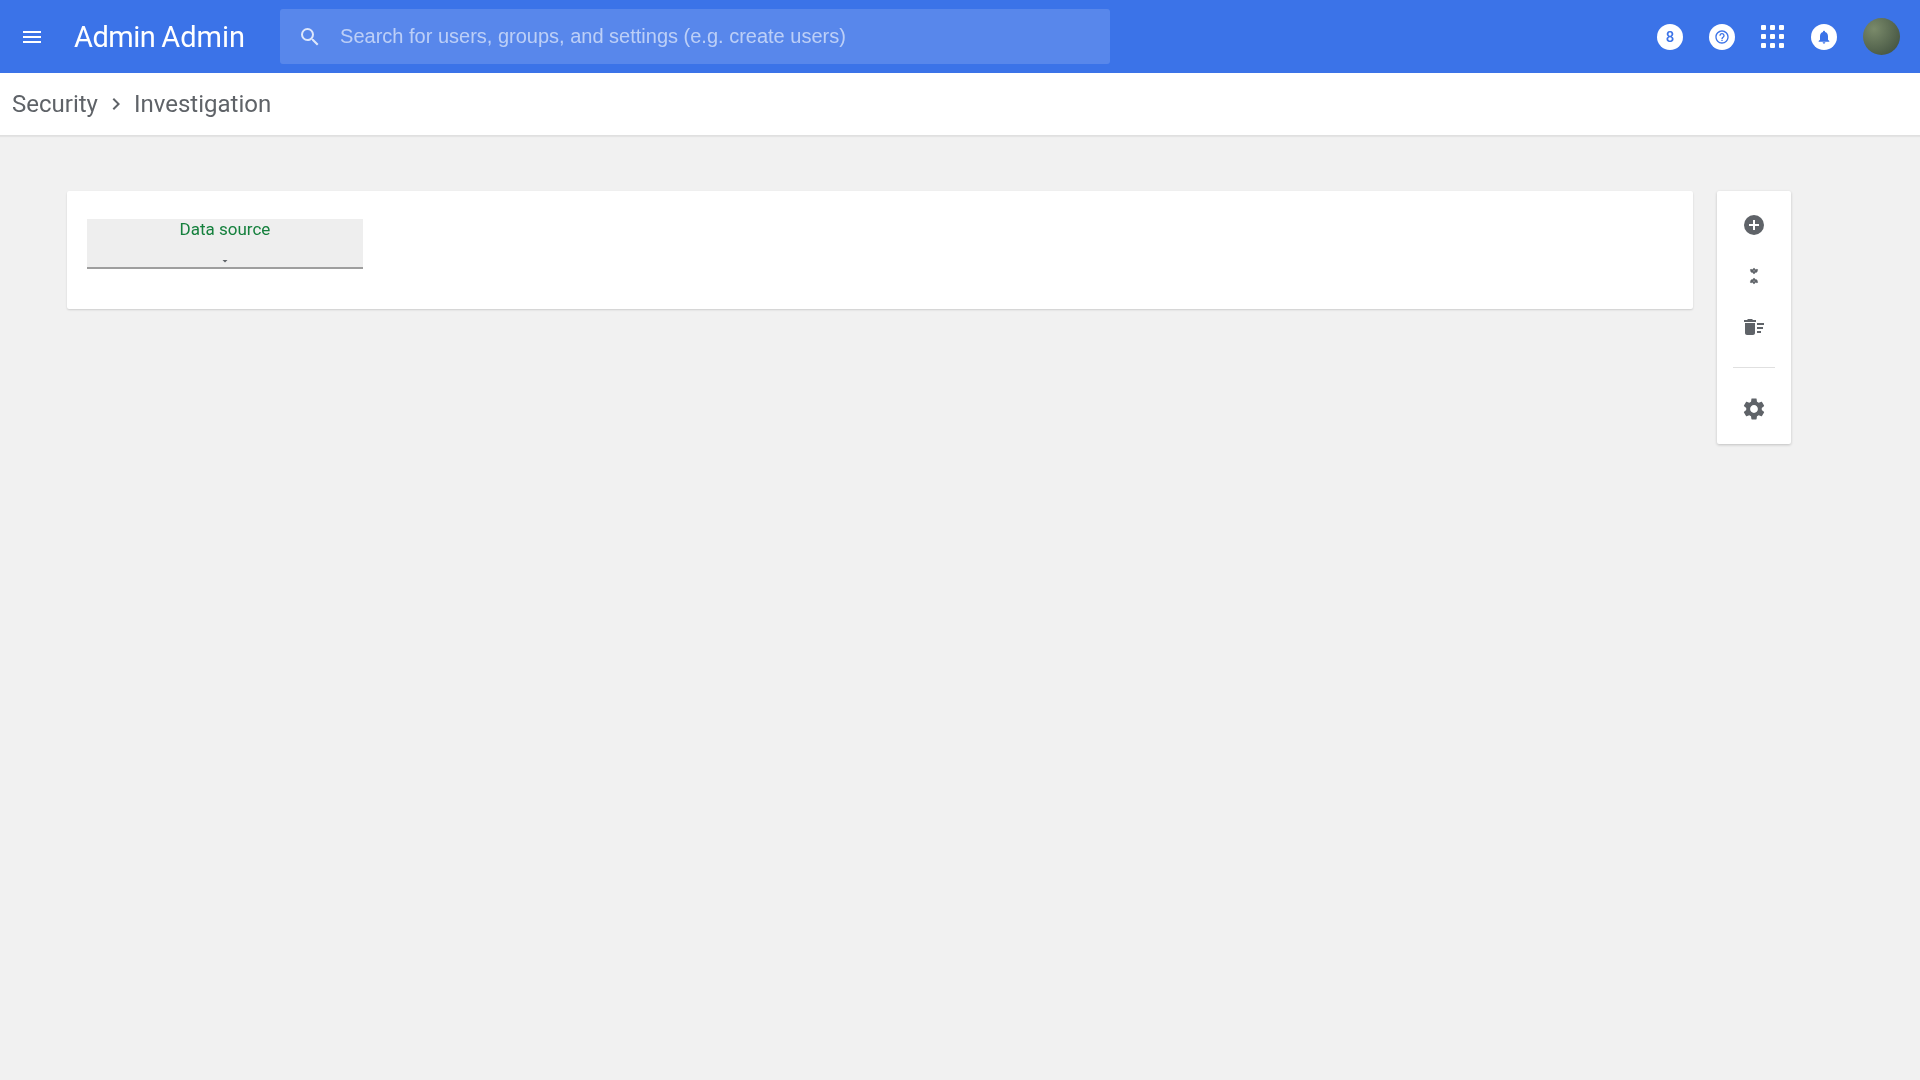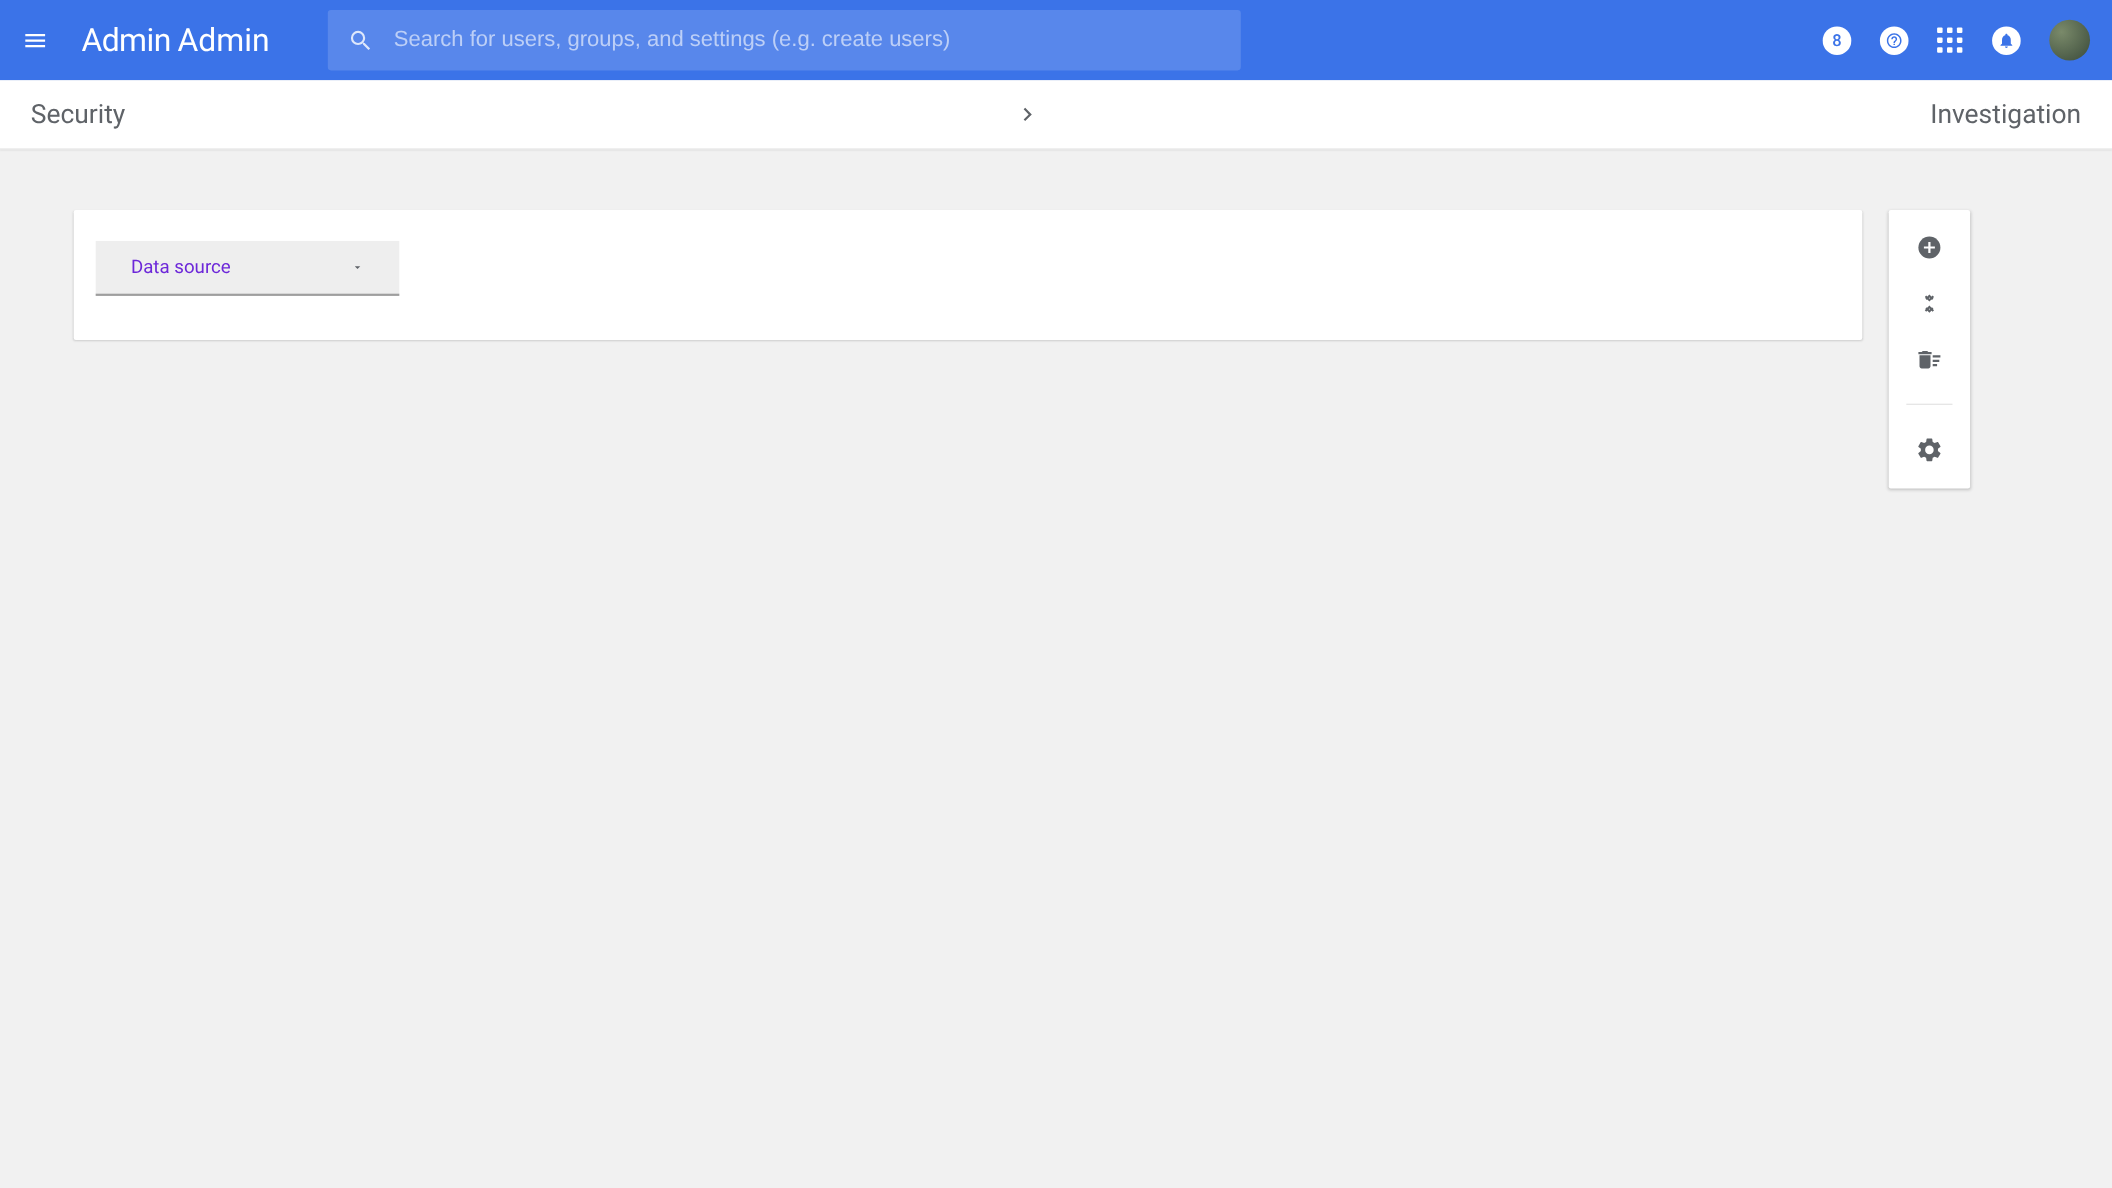--- a/index.html
+++ b/index.html
@@ -48,21 +48,20 @@
       margin-left: 6px;
     }
     .search-bar {
       background: rgba(255,255,255,0.15);
       height: 55px;
       width: 830px;
       border-radius: 3px;
       display: flex;
       align-items: center;
       padding: 0 18px;
-      margin-left: 18px;
     }
     .search-bar input {
       background: transparent;
       border: none;
       outline: none;
       color: white;
       font-size: 20px;
       width: 100%;
       margin-left: 18px;
     }
@@ -104,26 +103,25 @@
       border-radius: 50%;
       background: radial-gradient(circle at 30% 30%, #7a8a6a, #3a4a3a);
       cursor: pointer;
       overflow: hidden;
     }
     .breadcrumb {
       background: white;
       height: 63px;
       display: flex;
       align-items: center;
-      padding: 0 28px;
+      padding: 0 12px;
       border-bottom: 1px solid #e0e0e0;
       box-shadow: 0 1px 1px rgba(0,0,0,0.05);
       font-size: 24px;
       color: #5f6368;
-      justify-content: space-between;
     }
     .breadcrumb-chevron {
       margin: 0 6px;
       display: inline-flex;
     }
     .content-area {
       position: relative;
       padding: 55px 67px;
     }
     .search-card {
@@ -153,24 +151,25 @@
       padding: 28px 20px 40px 20px;
     }
     .dropdown {
       width: 276px;
       height: 50px;
       background: #eeeeee;
       border-bottom: 2px solid #9e9e9e;
       display: flex;
       align-items: center;
       justify-content: space-between;
-      padding: 0 32px;
+      padding: 0 16px;
       cursor: pointer;
       font-size: 17px;
-      color: #6d28d9;
+      color: #15803d;
+      flex-direction: column;
     }
     .side-panel {
       position: absolute;
       top: 55px;
       left: 1717px;
       width: 74px;
       background: white;
       box-shadow: 0 1px 3px rgba(0,0,0,0.2);
       border-radius: 2px;
       display: flex;

